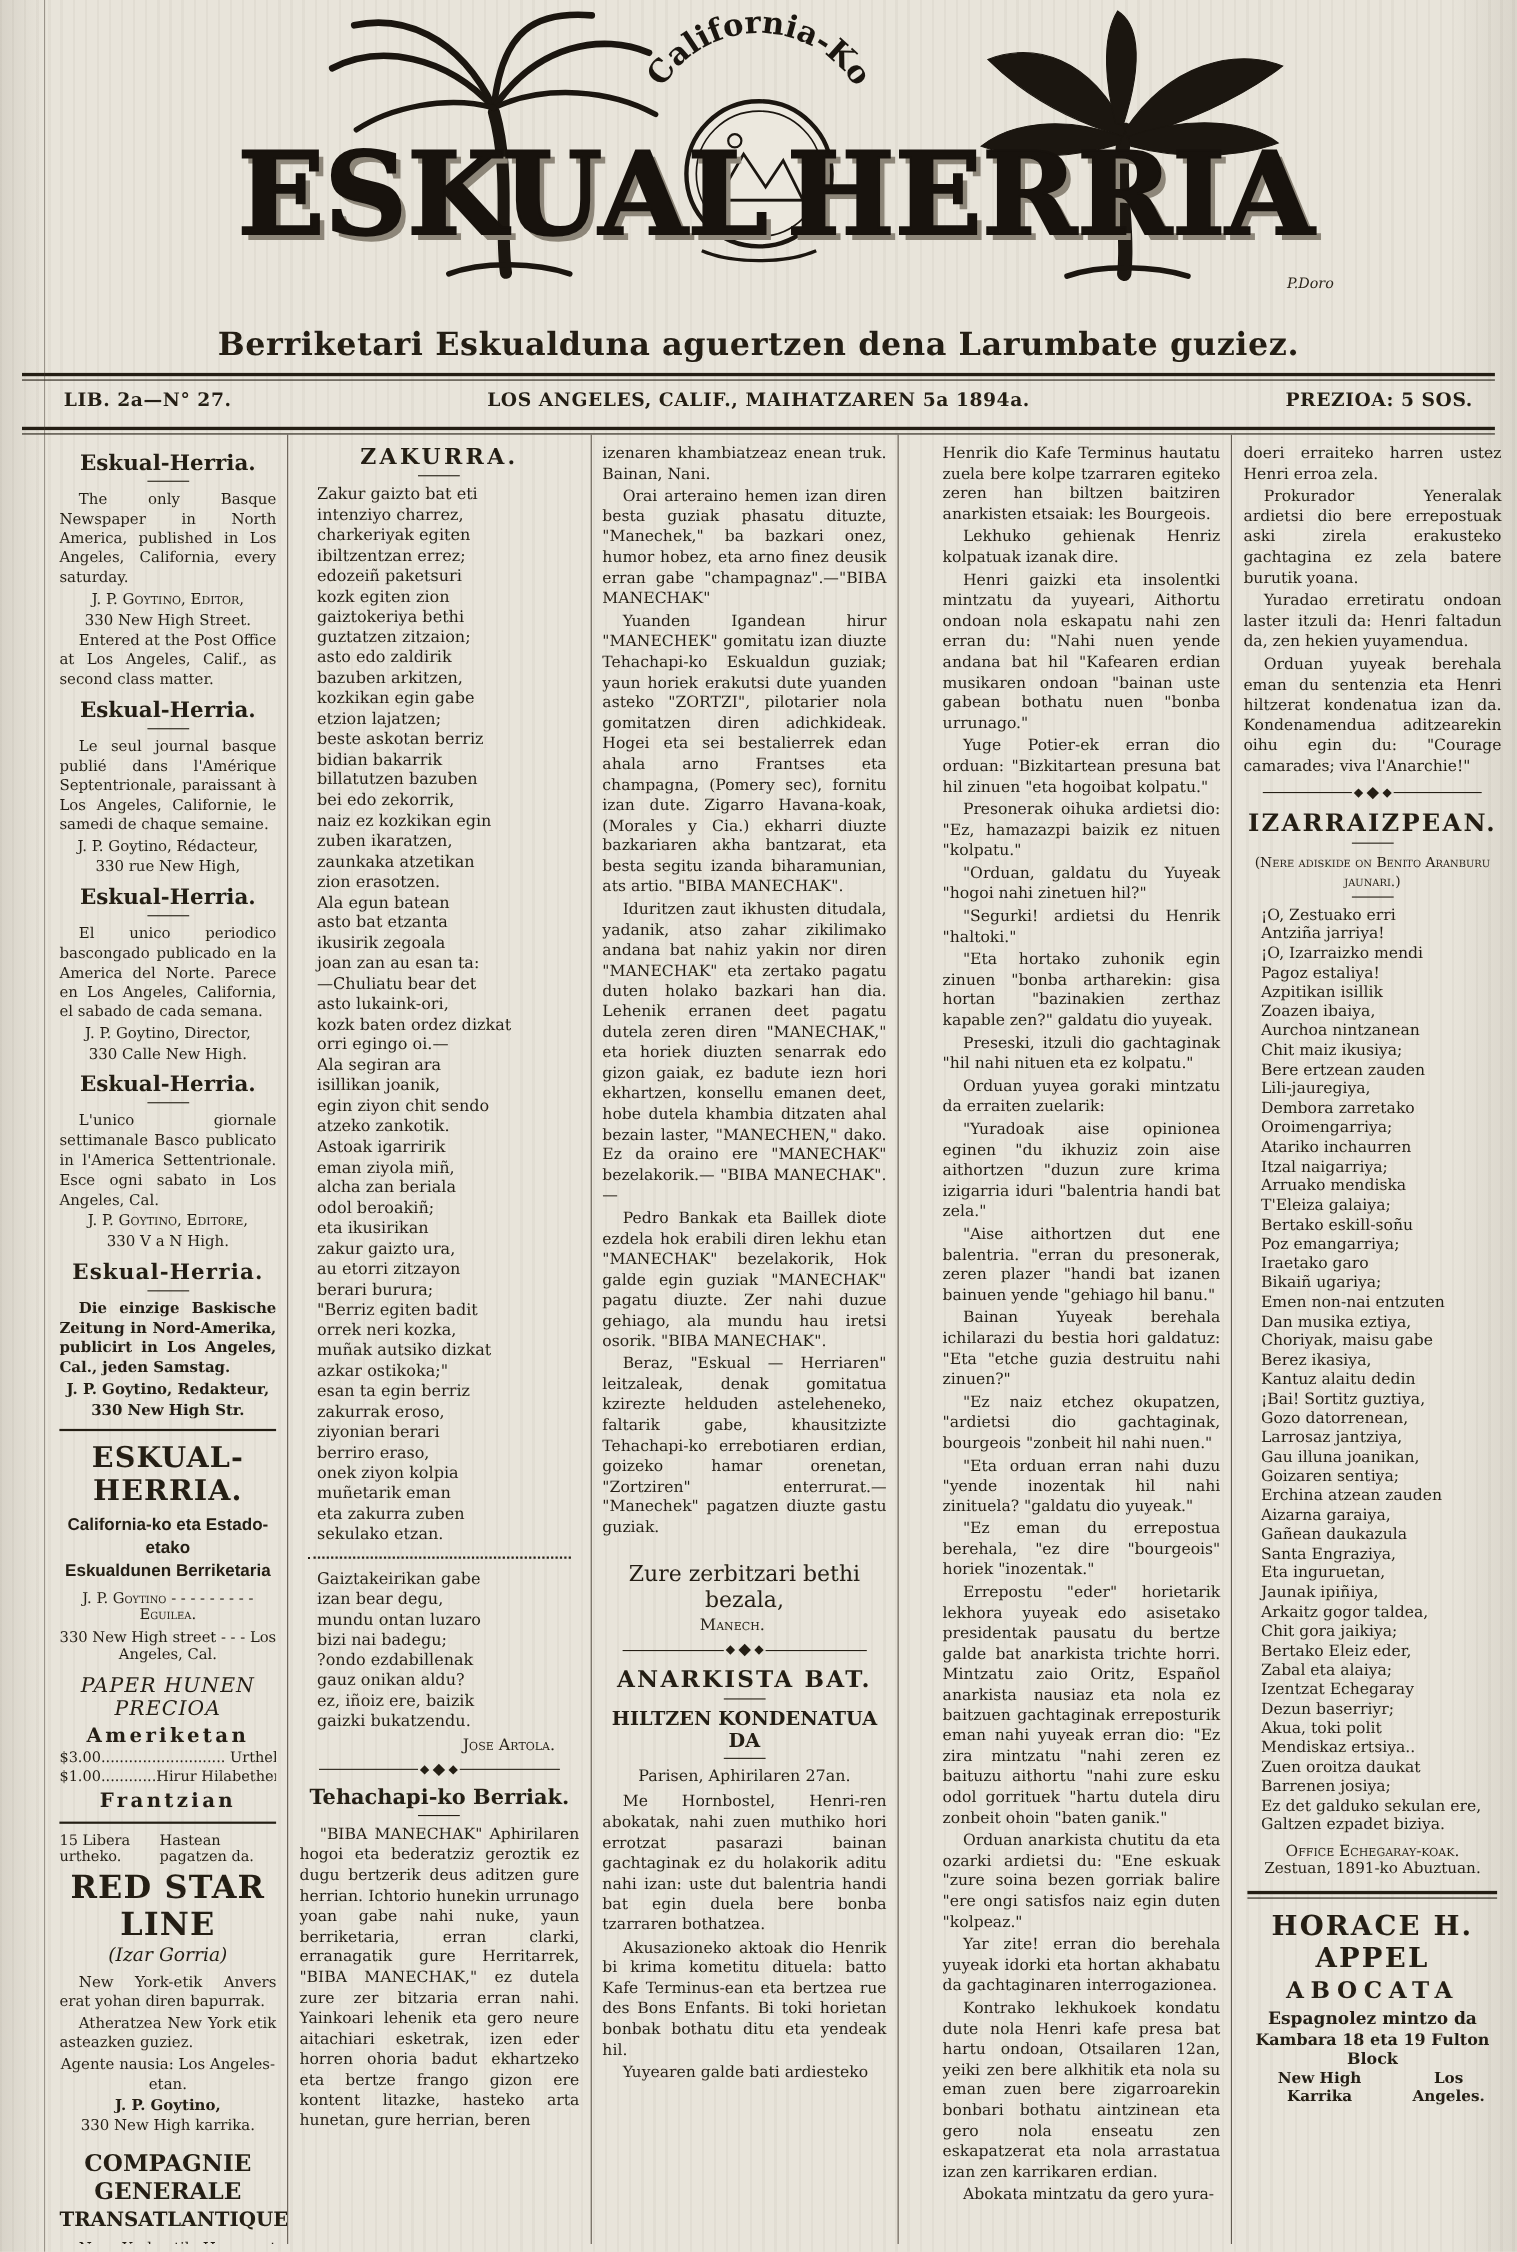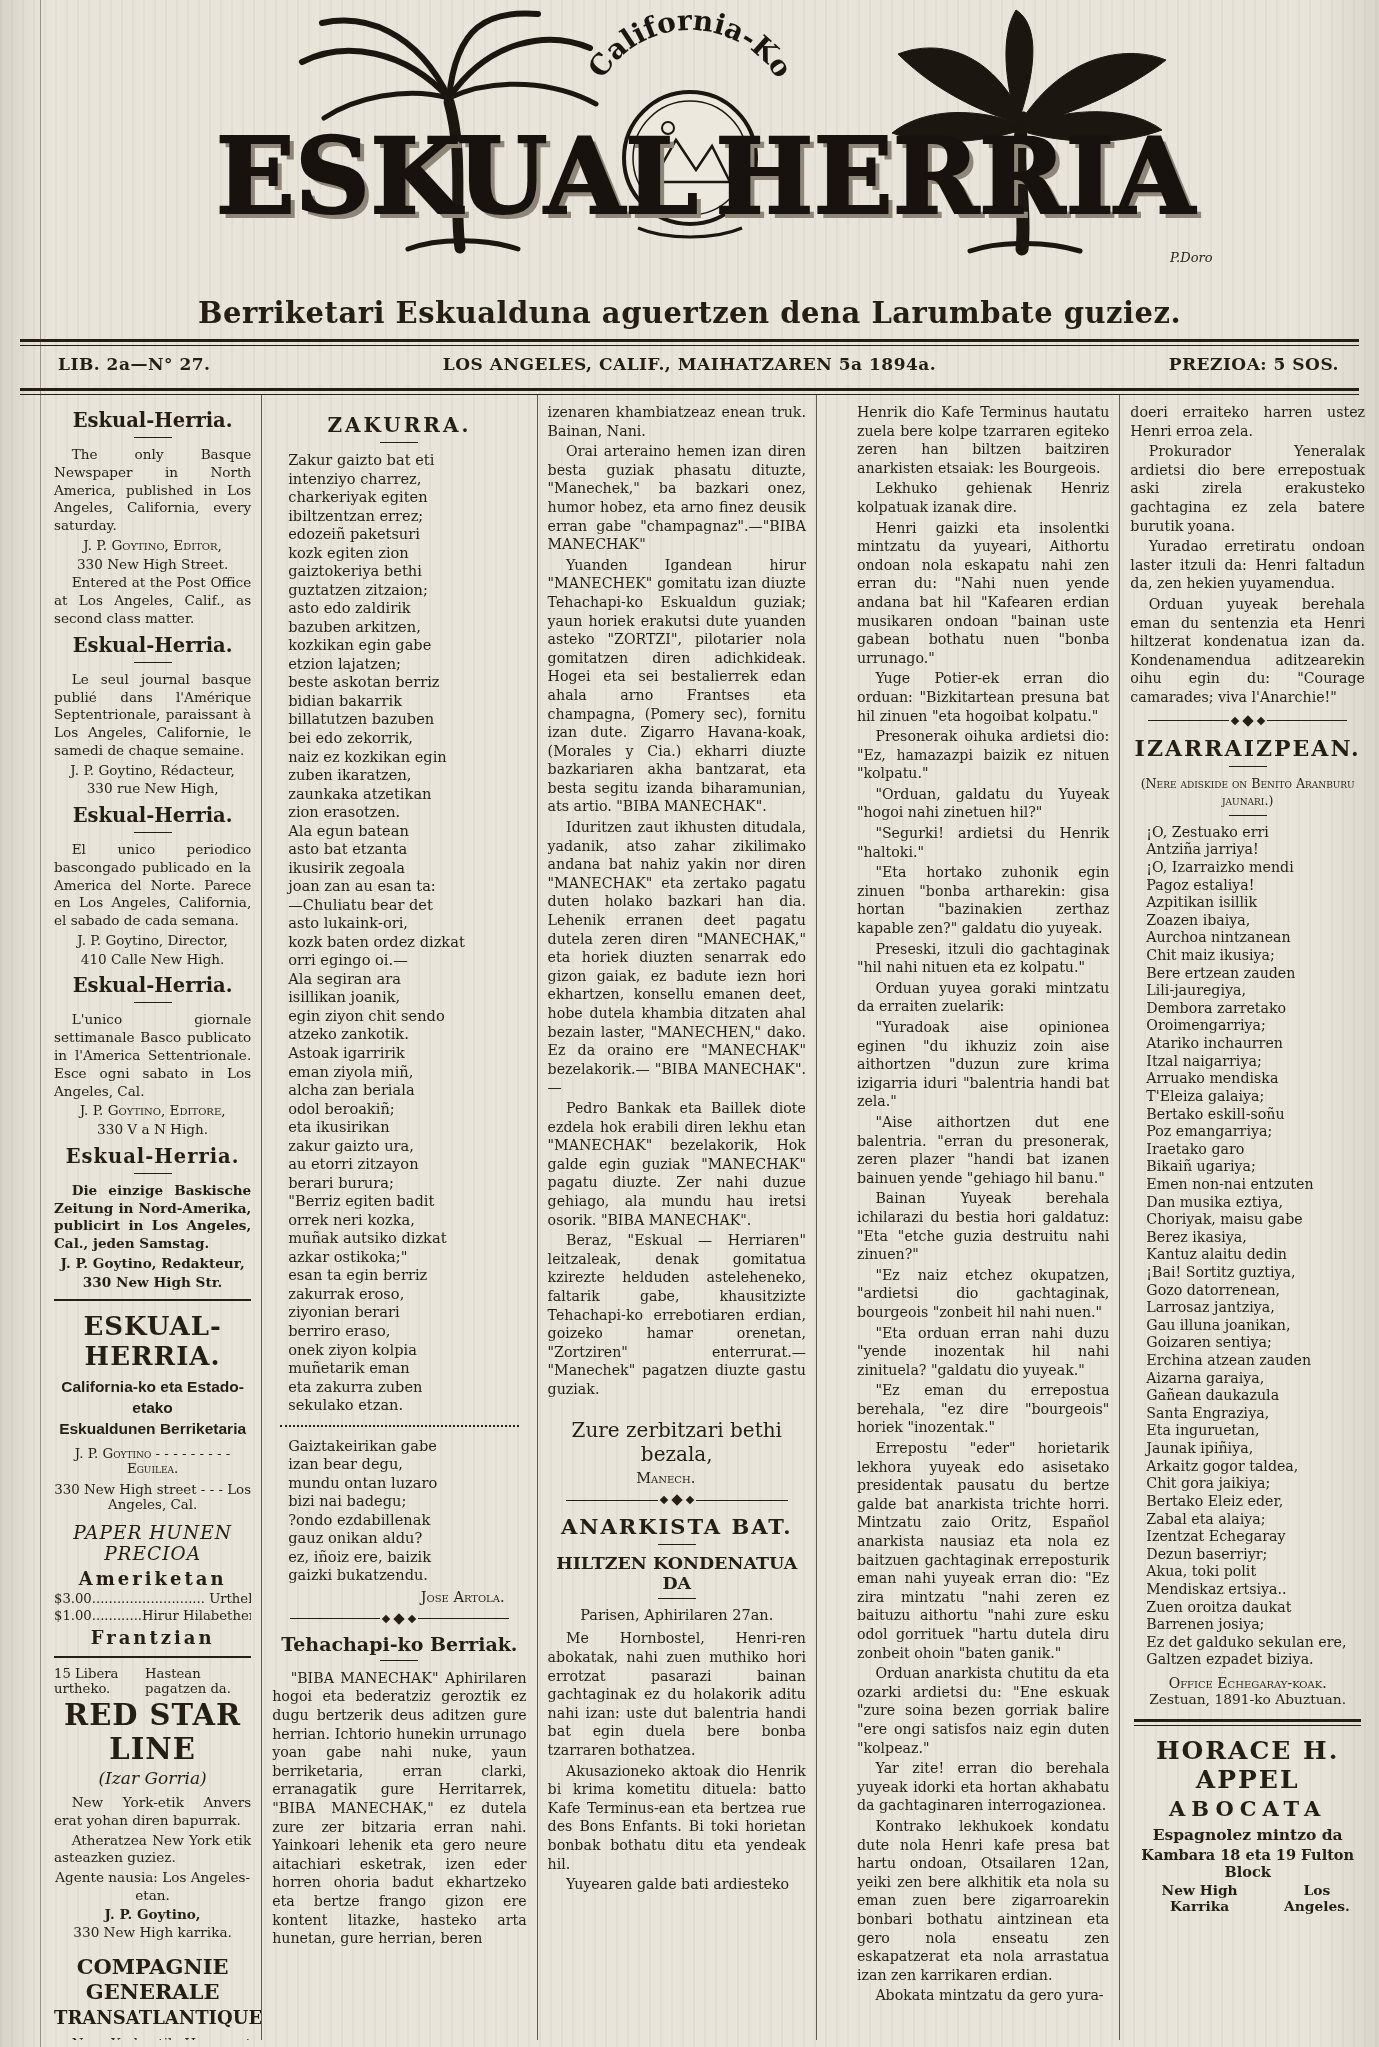--- a/index.html
+++ b/index.html
@@ -57,21 +57,21 @@
   .prices-title{font-style:italic;font-size:18.5px;text-align:center;margin:10px 0 2px;letter-spacing:1px;}
   .region{font-size:18px;font-weight:bold;text-align:center;letter-spacing:3px;margin:4px 0 2px;}
   .price-row{font-size:13.2px;text-align:left;margin:2px 0;white-space:nowrap;overflow:hidden;}
   .rule1{border-top:2.5px solid #241e14;margin:8px 0;}
   .two{display:flex;justify-content:space-between;font-size:13.2px;align-items:baseline;}
   .rsl{font-size:29px;font-weight:bold;text-align:center;letter-spacing:1px;margin:2px 0 0;}
   .izar{font-style:italic;font-size:17px;text-align:center;margin:2px 0 6px;}
   .cgt-t{font-size:21px;font-weight:bold;text-align:center;line-height:1.2;margin:12px 0 6px;}
 
   
-  .zak-hd{font-size:20px;font-weight:bold;letter-spacing:3px;text-align:center;margin:10px 0 0;}
+  .zak-hd{font-size:20px;font-weight:bold;letter-spacing:3px;text-align:center;margin:0 0 0;}
 
   
   .ad{text-align:center;}
   .ad-1{font-size:25px;font-weight:bold;letter-spacing:2px;margin:10px 0 0;}
   .ad-2{font-size:21px;font-weight:bold;letter-spacing:6px;margin:2px 0 2px;}
   .ad-3{font-size:15.5px;font-weight:bold;margin:4px 0 2px;}
   .ad-4{font-size:14.5px;font-weight:bold;margin:2px 0;}
   .ad-5{display:flex;justify-content:space-between;font-size:13.8px;font-weight:bold;margin-top:2px;}
   .ded{font-size:12.6px;text-align:center;line-height:1.4;margin:2px 8px;}
 </style>
@@ -146,21 +146,21 @@
       <div class="hd">Eskual-Herria.</div>
       <div class="hair"></div>
       <p class="p">Le seul journal basque publié dans l'Amérique Septentrionale, paraissant à Los Angeles, Californie, le samedi de chaque semaine.</p>
       <div class="addr">J. P. Goytino, Rédacteur,</div>
       <div class="addr">330 rue New High,</div>
 
       <div class="hd">Eskual-Herria.</div>
       <div class="hair"></div>
       <p class="p">El unico periodico bascongado publicado en la America del Norte. Parece en Los Angeles, California, el sabado de cada semana.</p>
       <div class="addr">J. P. Goytino, Director,</div>
-      <div class="addr">410 Calle New High.</div>
+      <div class="addr">330 Calle New High.</div>
 
       <div class="hd">Eskual-Herria.</div>
       <div class="hair"></div>
       <p class="p">L'unico giornale settimanale Basco publicato in l'America Settentrionale. Esce ogni sabato in Los Angeles, Cal.</p>
       <div class="addr sc">J. P. Goytino, Editore,</div>
       <div class="addr">330 V a N High.</div>
 
       <div class="hd" style="font-weight:900;letter-spacing:1px;">Eskual-Herria.</div>
       <div class="hair"></div>
       <p class="p" style="font-weight:bold;">Die einzige Baskische Zeitung in Nord-Amerika, publicirt in Los Angeles, Cal., jeden Samstag.</p>

